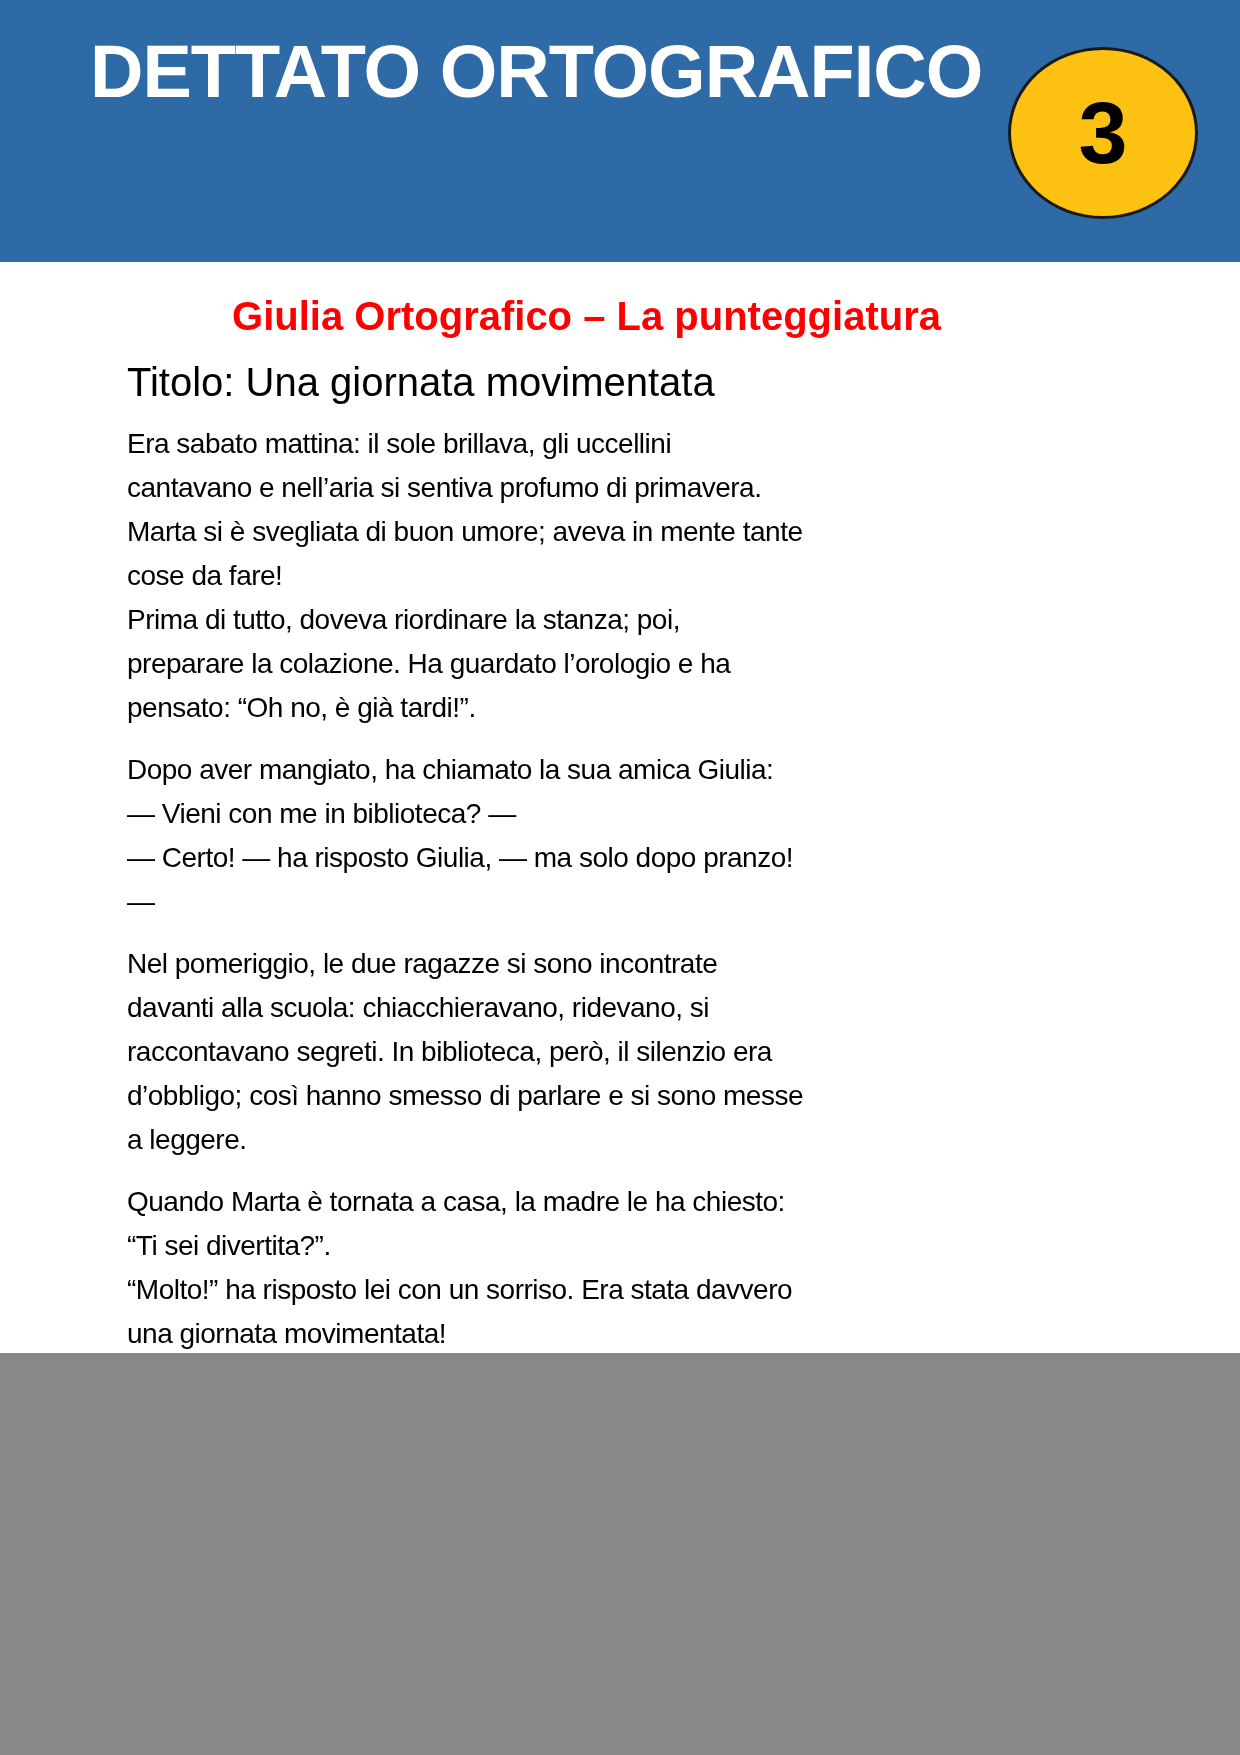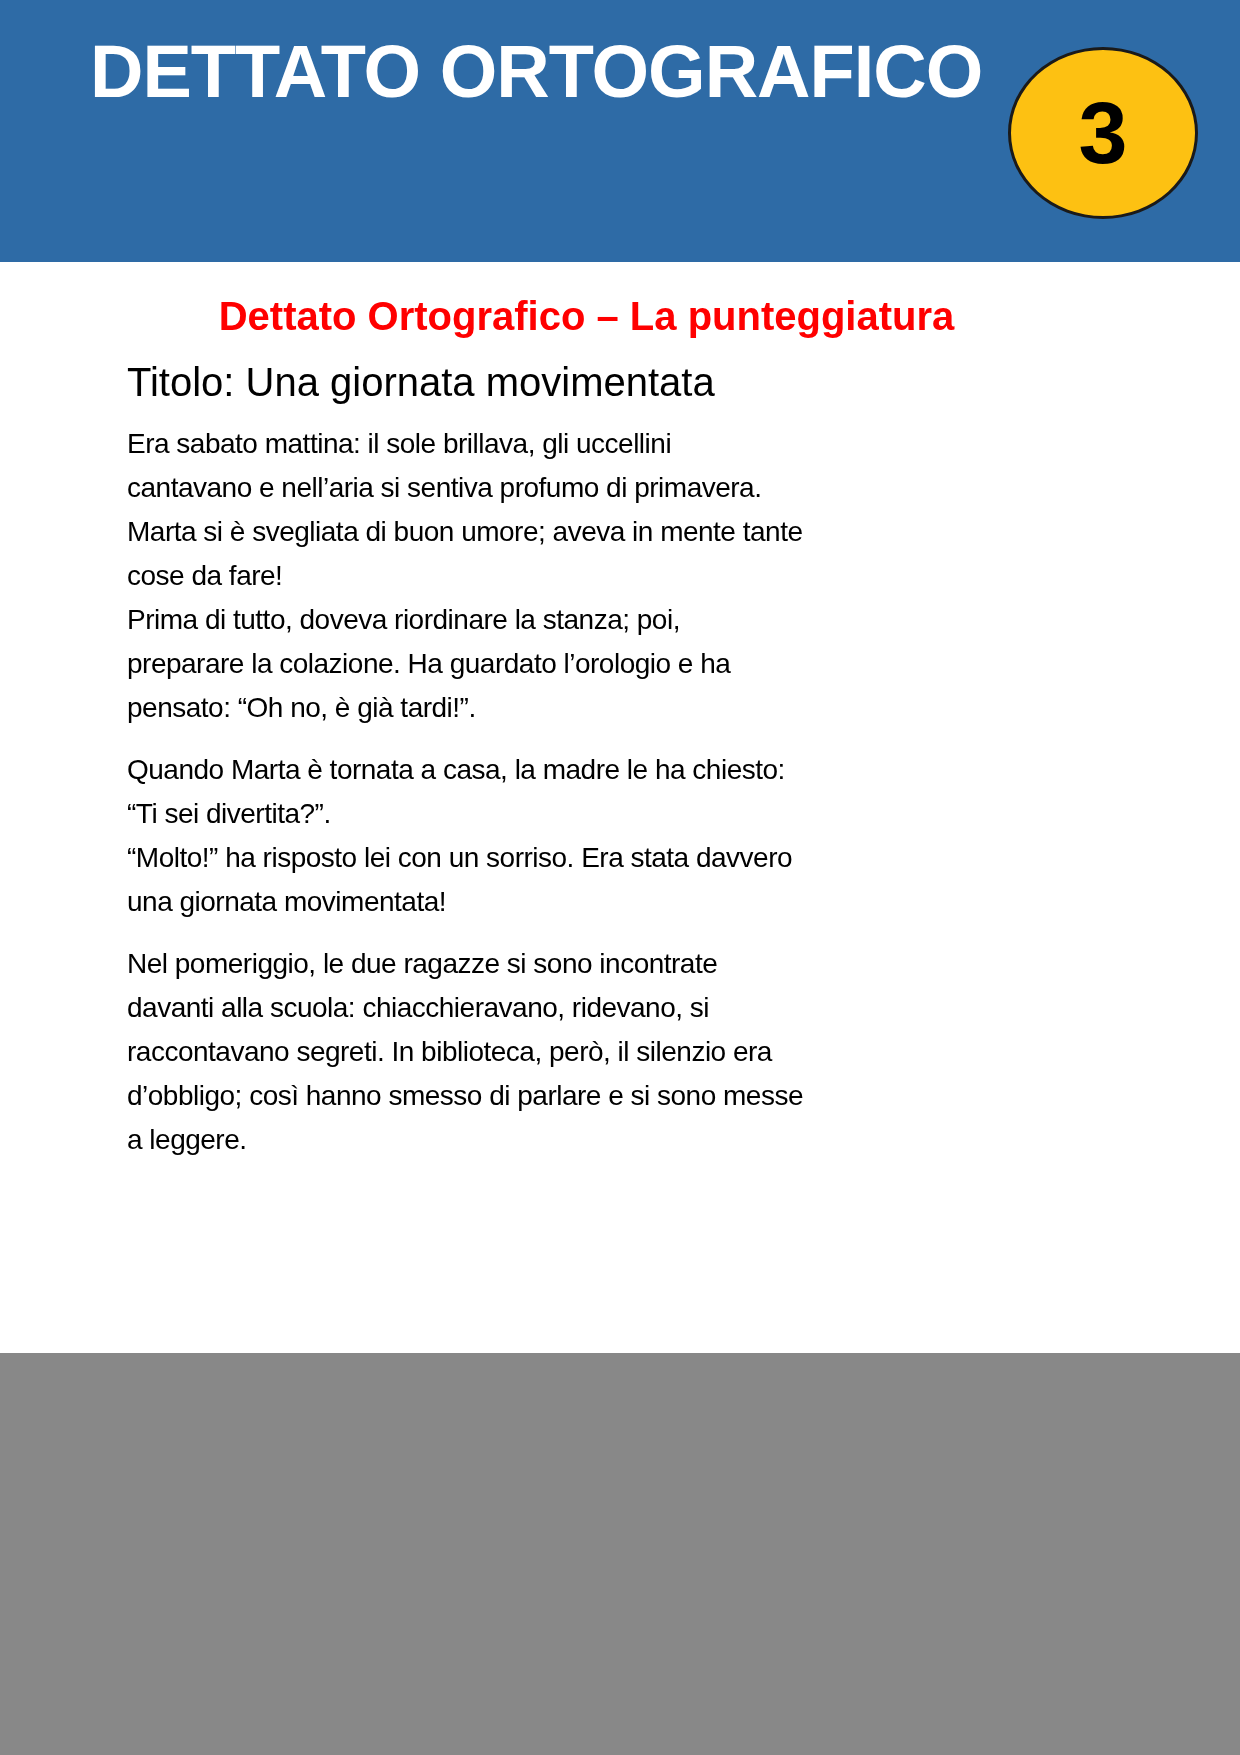--- a/index.html
+++ b/index.html
@@ -98,38 +98,42 @@
 <div class="page">
 
   <header class="band">
     <div class="band-title"><span>DETTATO ORTOGRAFICO</span><br></div>
     <div class="badge">
       <span class="badge-number">3</span>
     </div>
   </header>
 
   <main class="content">
-    <div class="section-heading">Dettato Ortografico – La punteggiatura</div>
+    <div class="section-heading">Giulia Ortografico – La punteggiatura</div>
 
     <div class="doc-title">Titolo: Una giornata movimentata</div>
 
     <p class="paragraph">Era sabato mattina: il sole brillava, gli uccellini
 cantavano e nell’aria si sentiva profumo di primavera.
 Marta si è svegliata di buon umore; aveva in mente tante
 cose da fare!
 Prima di tutto, doveva riordinare la stanza; poi,
 preparare la colazione. Ha guardato l’orologio e ha
 pensato: “Oh no, è già tardi!”.</p>
 
-
-    <p class="paragraph">Quando Marta è tornata a casa, la madre le ha chiesto:
-“Ti sei divertita?”.
-“Molto!” ha risposto lei con un sorriso. Era stata davvero
-una giornata movimentata!</p>
+    <p class="paragraph">Dopo aver mangiato, ha chiamato la sua amica Giulia:
+— Vieni con me in biblioteca? —
+— Certo! — ha risposto Giulia, — ma solo dopo pranzo!
+—</p>
 
     <p class="paragraph">Nel pomeriggio, le due ragazze si sono incontrate
 davanti alla scuola: chiacchieravano, ridevano, si
 raccontavano segreti. In biblioteca, però, il silenzio era
 d’obbligo; così hanno smesso di parlare e si sono messe
 a leggere.</p>
+
+    <p class="paragraph">Quando Marta è tornata a casa, la madre le ha chiesto:
+“Ti sei divertita?”.
+“Molto!” ha risposto lei con un sorriso. Era stata davvero
+una giornata movimentata!</p>
   </main>
 
 </div>
 
 </body></html>

